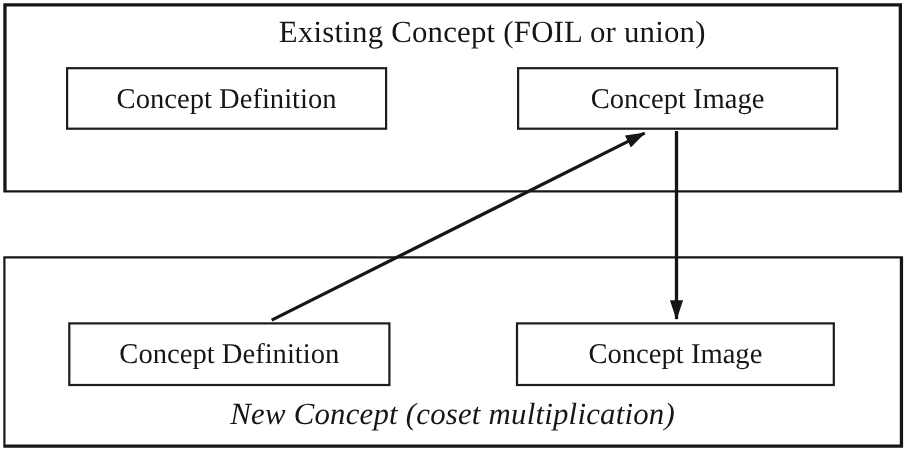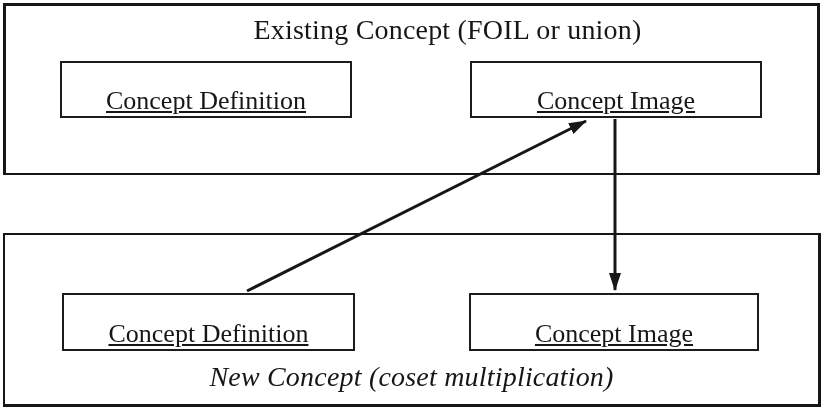--- a/index.html
+++ b/index.html
@@ -37,25 +37,24 @@
   }
   #existing-title { top: 15px; margin-left: 36px; }
   #new-title { top: 362px; font-style: italic; }
 
   .inner-box {
     position: absolute;
     border: 2px solid #1c1c1c;
     box-sizing: border-box;
     background: #ffffff;
     display: flex;
-    align-items: flex-end;
+    align-items: center;
     justify-content: center;
     font-size: 26px;
     white-space: nowrap;
-    text-decoration: underline;
   }
   #existing-def { left: 60px;  top: 61px;  width: 292px; height: 57px; }
   #existing-img { left: 470px; top: 61px;  width: 292px; height: 57px; }
   #new-def      { left: 62px;  top: 293px; width: 293px; height: 58px; }
   #new-img      { left: 469px; top: 293px; width: 290px; height: 58px; }
 
   #arrow-layer {
     position: absolute;
     left: 0; top: 0;
     width: 824px;

